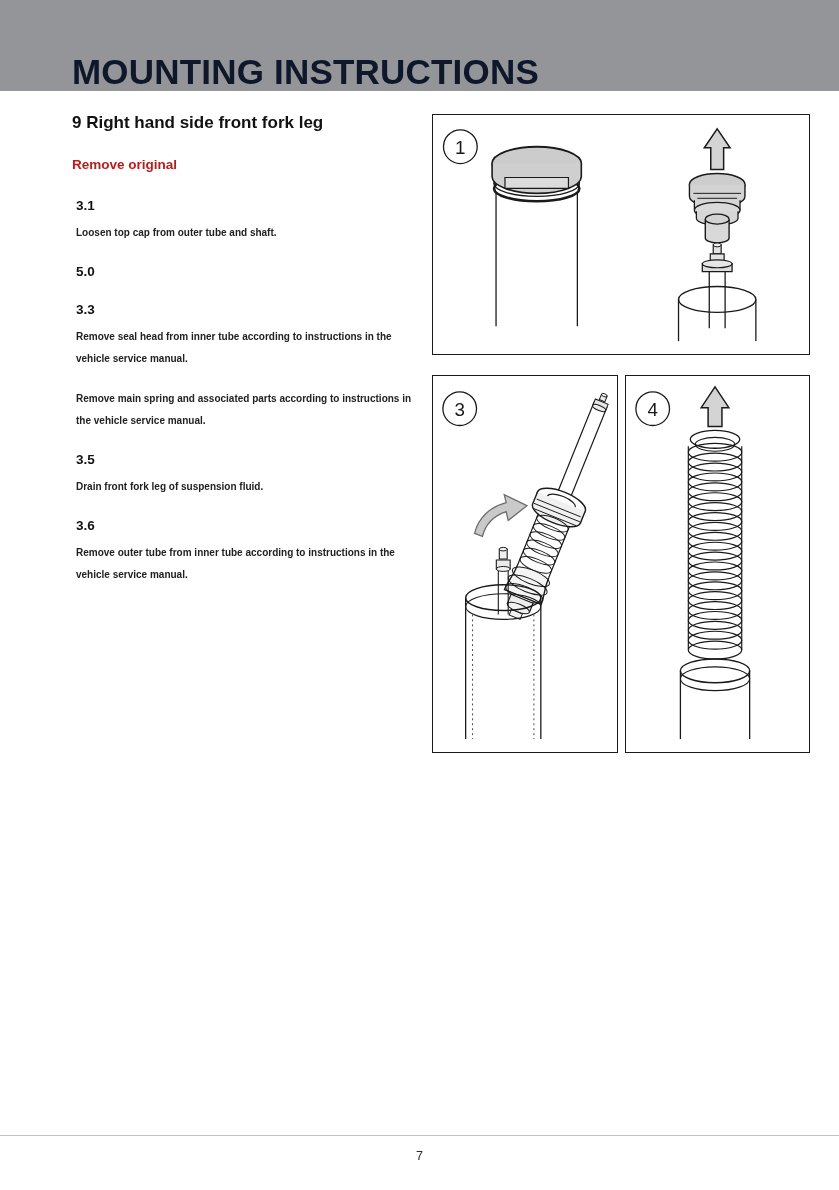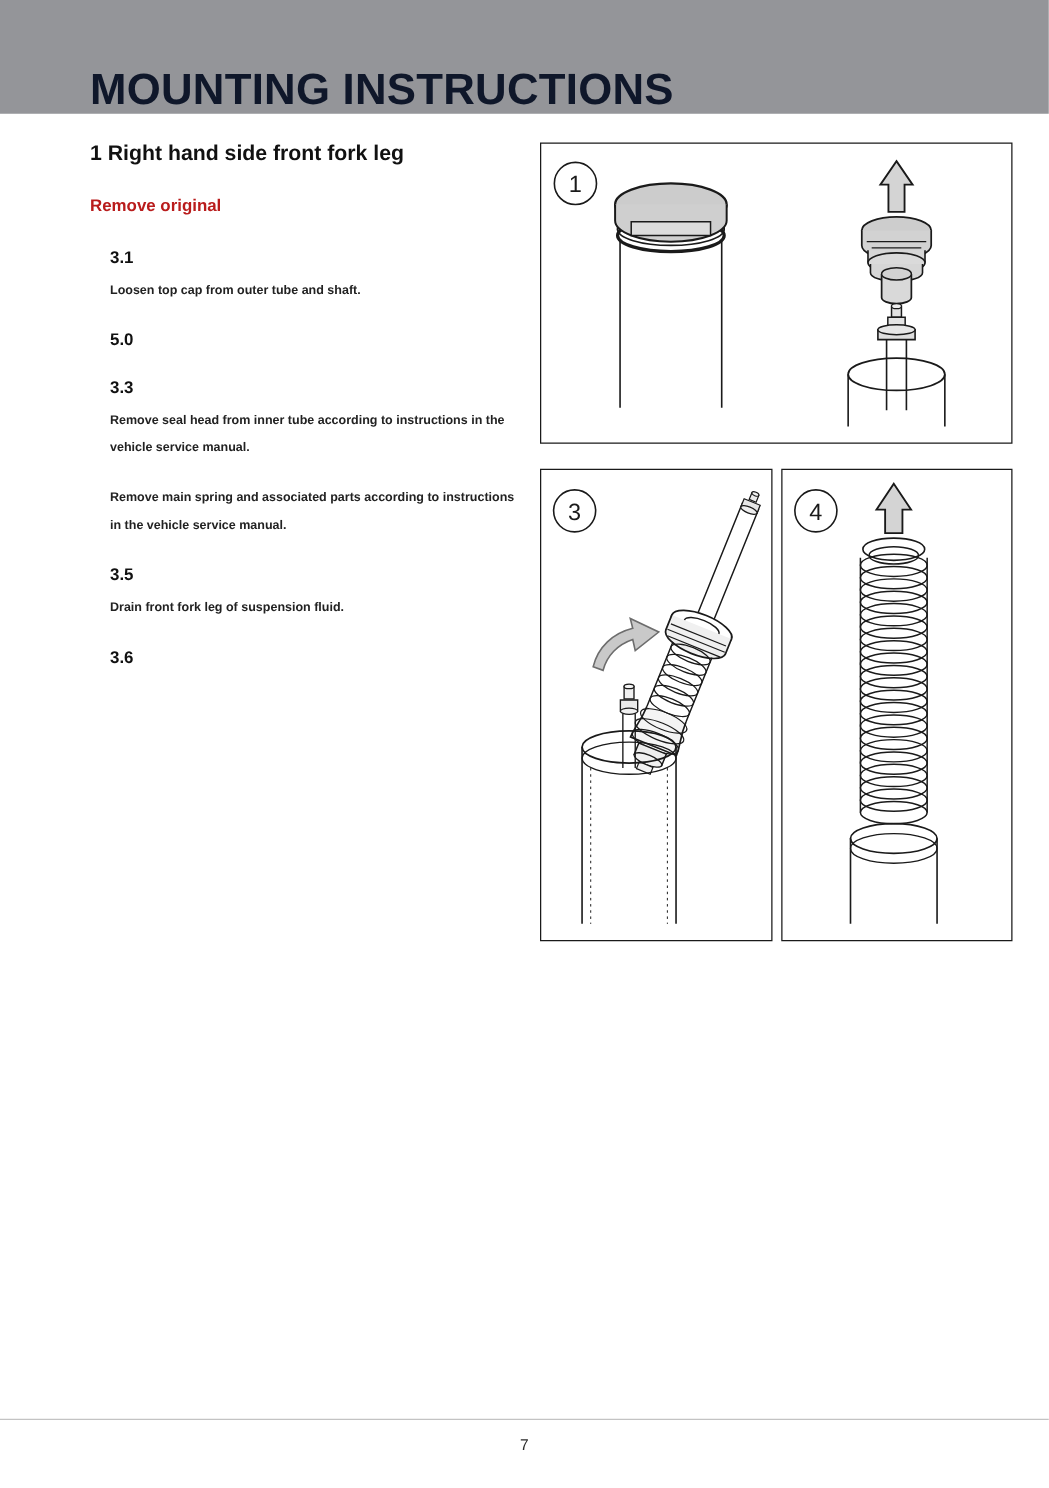--- a/index.html
+++ b/index.html
@@ -53,21 +53,21 @@
     line-height: 22px;
   }
   .subsection-title {
     font-size: 13.5px;
     font-weight: bold;
     color: #b91c1c;
     margin: 0 0 22px 0;
     line-height: 18px;
   }
   .step {
-    margin: 0 0 18px 16px;
+    margin: 0 0 18px 4px;
   }
   .step-num {
     font-size: 13.5px;
     font-weight: bold;
     color: #111111;
     line-height: 20px;
     margin: 0 0 6px 0;
   }
   .step-text {
     font-size: 10px;
@@ -116,21 +116,21 @@
   }
 </style>
 </head>
 <body>
 
 <div class="header-band">
   <div class="header-title">MOUNTING INSTRUCTIONS</div>
 </div>
 
 <div class="text-col">
-  <h1 class="section-title">1 Right hand side front fork leg</h1>
+  <h1 class="section-title">9 Right hand side front fork leg</h1>
   <h2 class="subsection-title">Remove original</h2>
 
   <div class="step">
     <div class="step-num">3.1</div>
     <p class="step-text">Loosen top cap from outer tube and shaft.</p>
   </div>
 
   <div class="step">
     <div class="step-num">5.0</div>
   </div>
@@ -144,20 +144,21 @@
     <p class="step-text">Remove main spring and associated parts according to instructions in the vehicle service manual.</p>
   </div>
 
   <div class="step">
     <div class="step-num">3.5</div>
     <p class="step-text">Drain front fork leg of suspension fluid.</p>
   </div>
 
   <div class="step">
     <div class="step-num">3.6</div>
+    <p class="step-text">Remove outer tube from inner tube according to instructions in the vehicle service manual.</p>
   </div>
 </div>
 
 <div class="panel" id="panel-1">
   <svg viewBox="0 0 378 241" xmlns="http://www.w3.org/2000/svg">
     <g fill="none" stroke="#1a1a1a" stroke-width="1.3">
 
       <circle cx="27" cy="32" r="17"></circle>
       <text class="panel-badge-text" x="27" y="39" text-anchor="middle" stroke="none">1</text>
 

